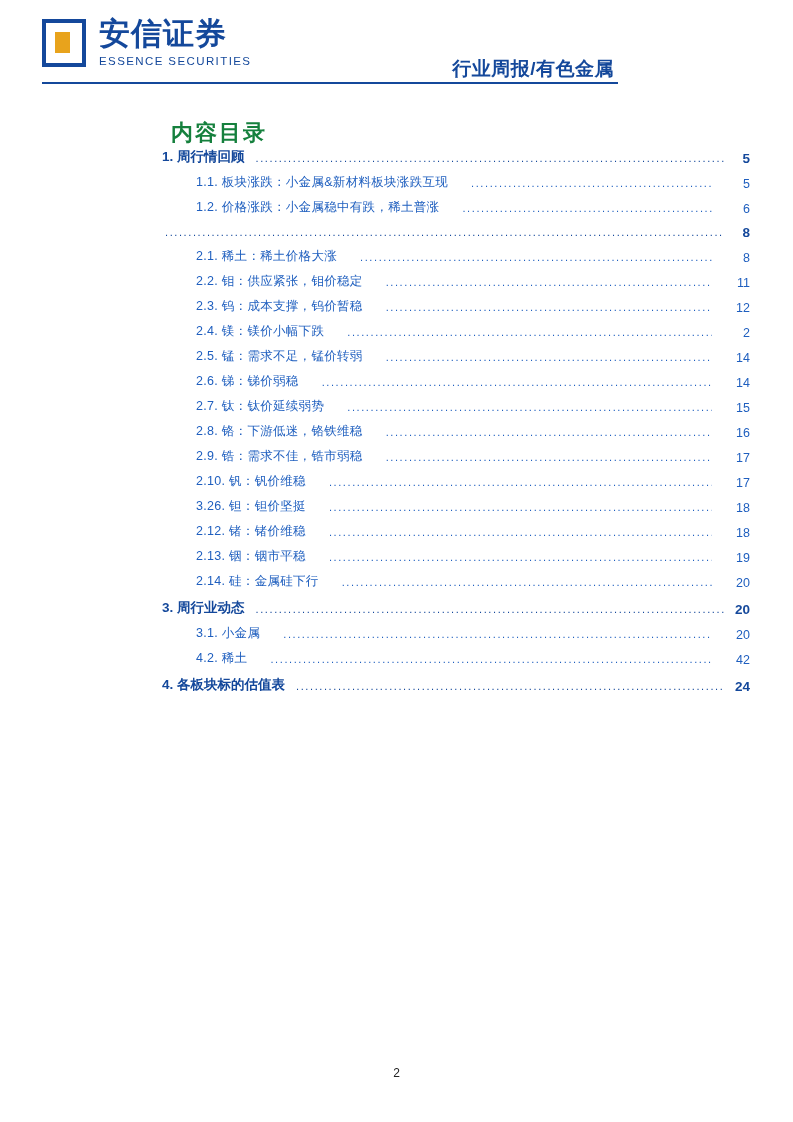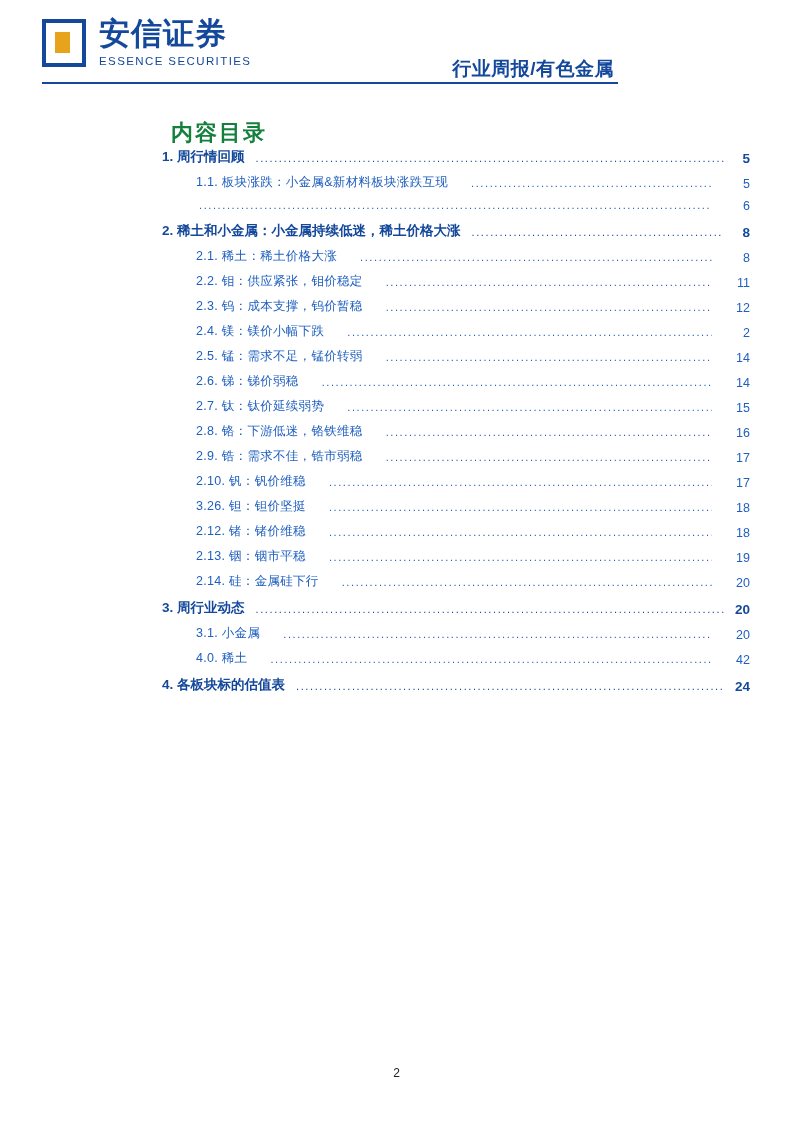--- a/index.html
+++ b/index.html
@@ -200,26 +200,26 @@
       <span class="page-no">5</span>
     </div>
 
     <div class="toc-row lvl2">
       <span class="label">1.1. 板块涨跌：小金属&amp;新材料板块涨跌互现</span>
       <span class="dots">........................................................................................................................................</span>
       <span class="page-no">5</span>
     </div>
 
     <div class="toc-row lvl2">
+      <span class="label">1.2. 价格涨跌：小金属稳中有跌，稀土普涨</span>
       <span class="dots">........................................................................................................................................</span>
       <span class="page-no">6</span>
     </div>
 
     <div class="toc-row lvl1">
-      <span class="label">2. 稀土和小金属：小金属持续低迷，稀土价格大涨</span>
       <span class="dots">........................................................................................................................................</span>
       <span class="page-no">8</span>
     </div>
 
     <div class="toc-row lvl2">
       <span class="label">2.1. 稀土：稀土价格大涨</span>
       <span class="dots">........................................................................................................................................</span>
       <span class="page-no">8</span>
     </div>
 
@@ -307,21 +307,21 @@
       <span class="page-no">20</span>
     </div>
 
     <div class="toc-row lvl2">
       <span class="label">3.1. 小金属</span>
       <span class="dots">........................................................................................................................................</span>
       <span class="page-no">20</span>
     </div>
 
     <div class="toc-row lvl2">
-      <span class="label">4.0. 稀土</span>
+      <span class="label">4.2. 稀土</span>
       <span class="dots">........................................................................................................................................</span>
       <span class="page-no">42</span>
     </div>
 
     <div class="toc-row lvl1">
       <span class="label">4. 各板块标的估值表</span>
       <span class="dots">........................................................................................................................................</span>
       <span class="page-no">24</span>
     </div>
 

